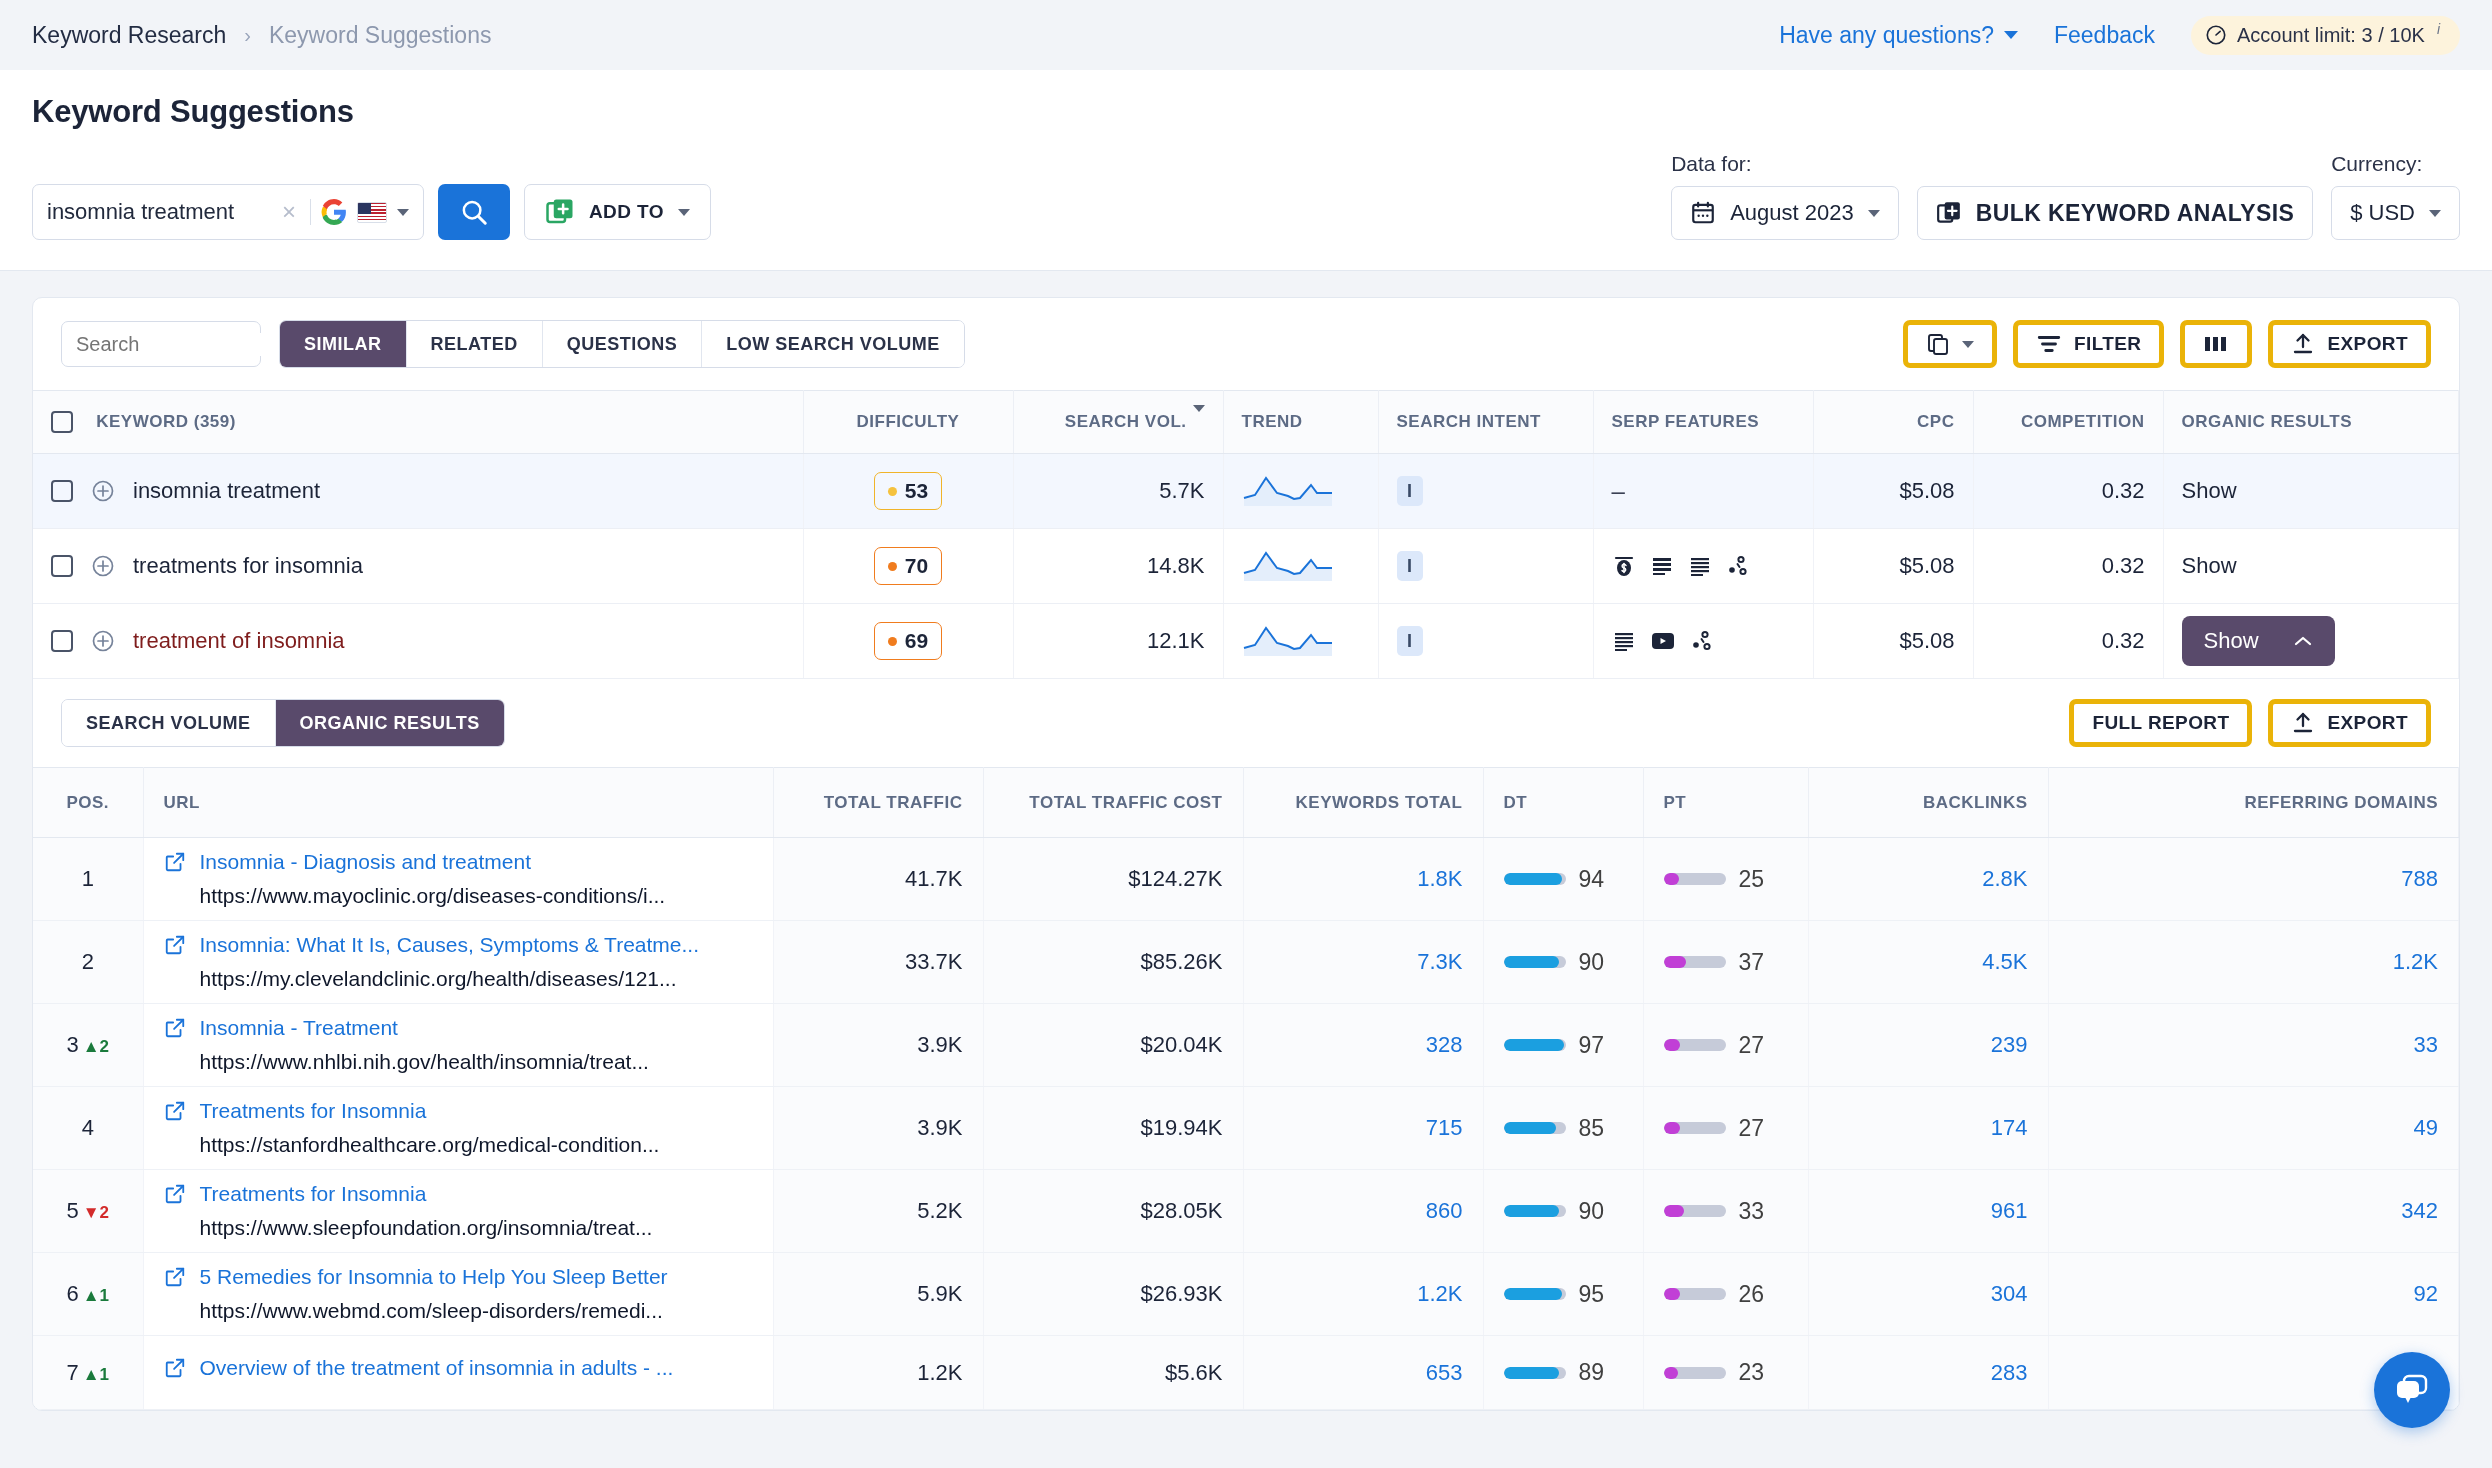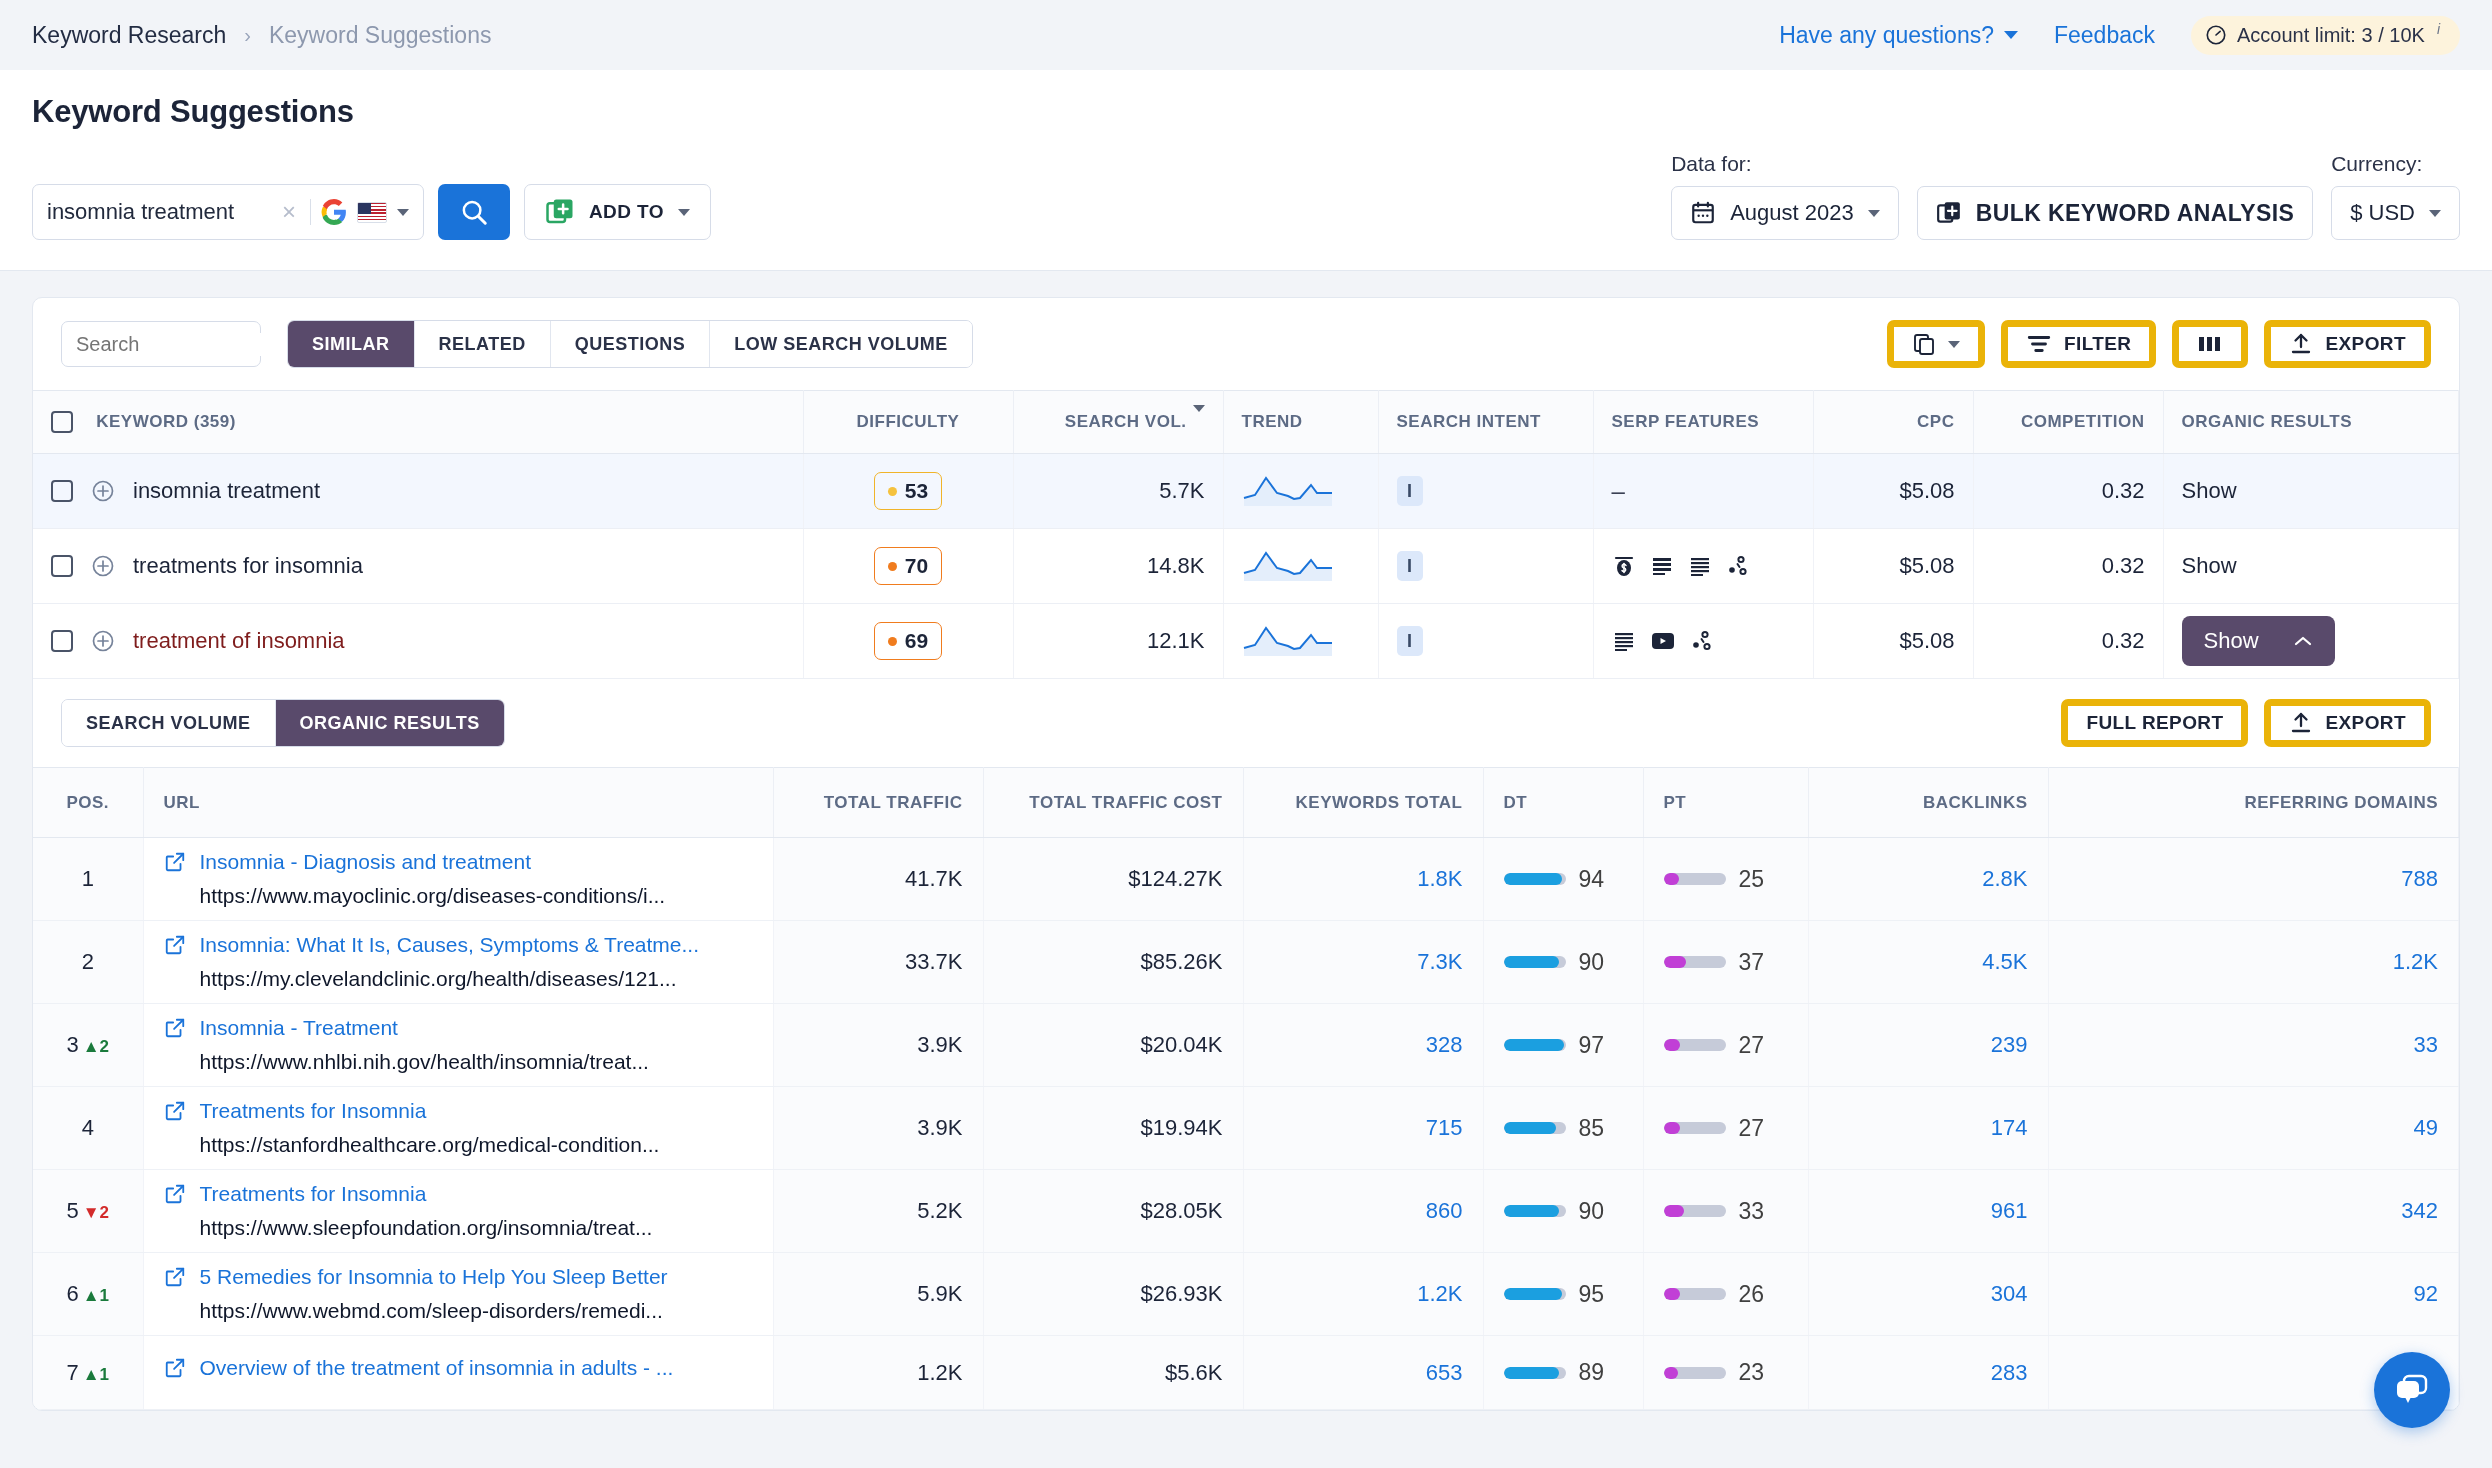--- a/index.html
+++ b/index.html
@@ -70,37 +70,37 @@
     height: 54px; border: 1px solid #d6dce8; border-radius: 7px; background: #fff;
     display: flex; align-items: center; gap: 14px; padding: 0 18px; font-size: 22px; cursor: pointer;
   }
   .ctl.bold { font-size: 23px; font-weight: bold; letter-spacing: .4px; }
 
   
   .card {
     margin: 26px 32px 0 32px; background: #fff;
     border: 1px solid #e3e8f0; border-radius: 10px; overflow: hidden;
   }
-  .toolbar { display: flex; align-items: center; padding: 22px 28px; gap: 26px; }
+  .toolbar { display: flex; align-items: center; padding: 22px 28px; gap: 18px; }
   .tb-search {
     width: 200px; height: 46px; border: 1px solid #d6dce8; border-radius: 7px;
     display: flex; align-items: center; padding: 0 14px; gap: 8px;
   }
   .tb-search input { border: none; outline: none; flex: 1; font-size: 20px; color: #8d98ae; font-family: inherit; }
   .segmented { display: flex; border: 1px solid #d6dce8; border-radius: 7px; overflow: hidden; background: #fff; }
   .seg {
     padding: 0 24px; height: 46px; display: flex; align-items: center;
     font-size: 18px; font-weight: bold; letter-spacing: .5px; color: #2b3248;
     border-right: 1px solid #e1e6ef; cursor: pointer; background:#fff;
   }
   .seg:last-child { border-right: none; }
   .seg.active { background: #594a6b; color: #fff; }
   .tb-right { margin-left: auto; display: flex; align-items: center; gap: 16px; }
   .tb-btn {
-    height: 48px; border: 7px solid #eab308; border-radius: 7px; background: #fff;
+    height: 48px; border: 5px solid #eab308; border-radius: 7px; background: #fff;
     display: flex; align-items: center; gap: 12px; padding: 0 18px;
     font-size: 19px; font-weight: bold; letter-spacing: .4px; cursor: pointer;
   }
 
   
   table { border-collapse: collapse; width: 100%; }
   .kt thead th {
     background: #fafbfd; border-top: 1px solid #e3e8f0; border-bottom: 1px solid #e3e8f0;
     border-right: 1px solid #eceff5;
     font-size: 17px; font-weight: bold; letter-spacing: .5px; color: #5d6b85;

